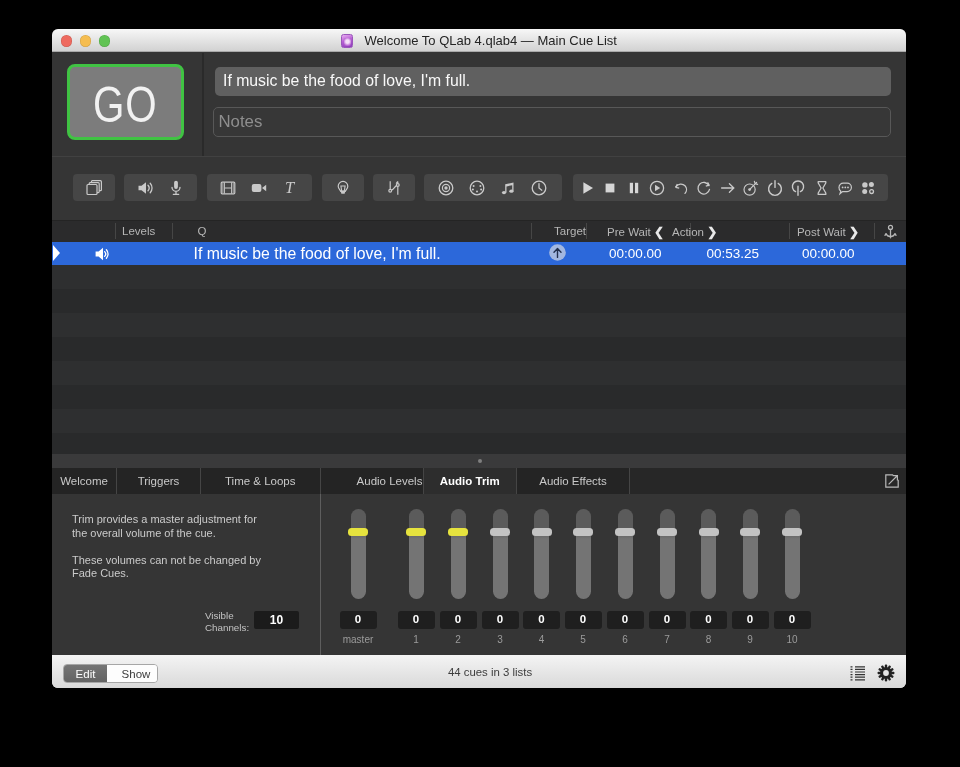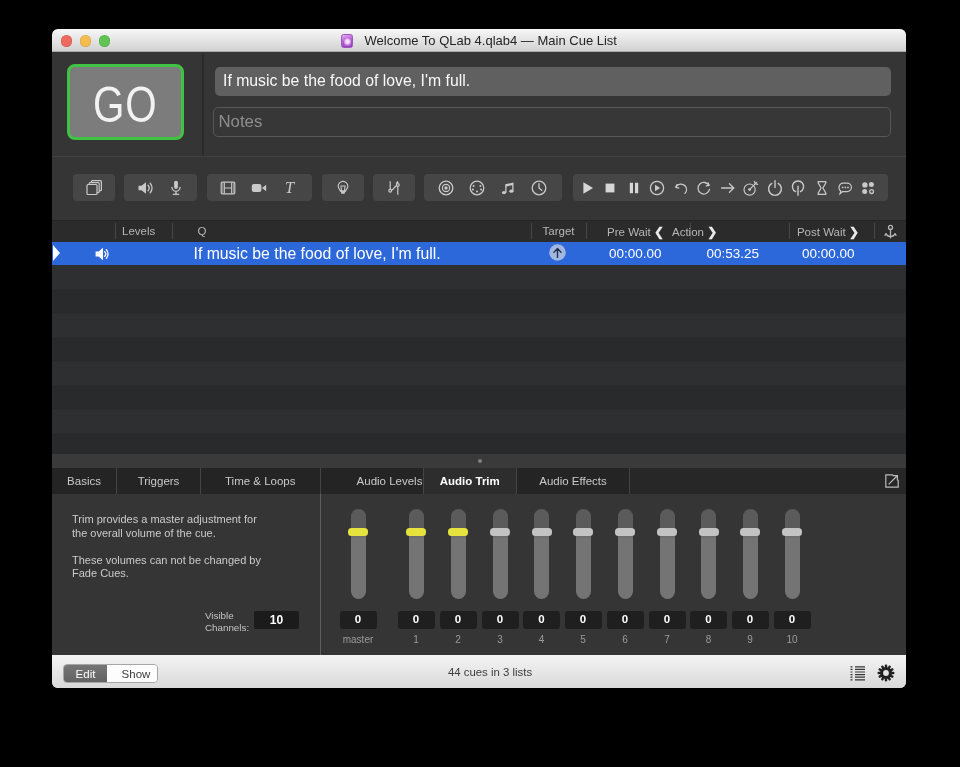--- a/index.html
+++ b/index.html
@@ -228,21 +228,21 @@
   <div id="thead">
     <div class="hsep" style="left:63px;"></div>
     <div class="hsep" style="left:120px;"></div>
     <div class="hsep" style="left:478.5px;"></div>
     <div class="hsep" style="left:534px;"></div>
     <div class="hsep" style="left:637.5px;"></div>
     <div class="hsep" style="left:736.5px;"></div>
     <div class="hsep" style="left:821.5px;"></div>
     <div class="hlbl" style="left:70px;">Levels</div>
     <div class="hlbl" style="left:145.5px;">Q</div>
-    <div class="hlbl" style="left:479px;width:55px;text-align:center;">Target</div>
+    <div class="hlbl" style="left:479px;width:55px;text-align:right;">Target</div>
     <div class="hlbl" style="left:534px;width:78px;text-align:right;">Pre Wait <b style="font-size:12px;color:#e9e9e9;">❮</b></div>
     <div class="hlbl" style="left:620px;width:78px;text-align:left;">Action <b style="font-size:12px;color:#e9e9e9;">❯</b></div>
     <div class="hlbl" style="left:707px;width:100px;text-align:right;">Post Wait <b style="font-size:12px;color:#e9e9e9;">❯</b></div>
     <svg class="abs" style="left:831px;top:3px;" width="15" height="16" viewBox="0 0 15 16" fill="none" stroke="#b6b6b6" stroke-width="1.3" stroke-linecap="round">
       <circle cx="7.5" cy="3.4" r="2"></circle>
       <path d="M7.5 5.4 V13.8 M3 9.6 a4.8 4.8 0 0 0 9 0 M3 9.6 l-1 1.8 M12 9.6 l1 1.8"></path>
     </svg>
   </div>
 
   <div id="selrow">
@@ -255,21 +255,21 @@
     <svg class="abs" style="left:496.5px;top:2.8px;" width="17" height="17" viewBox="0 0 17 17">
       <circle cx="8.5" cy="8.5" r="8.3" fill="#a2b7e0"></circle>
       <path d="M8.5 13.4 V4.6 M5 8.2 L8.5 4.6 L12 8.2" stroke="#22304e" stroke-width="1.4" fill="none" stroke-linecap="round" stroke-linejoin="round"></path>
     </svg>
     <div class="abs" style="left:534px;width:75.5px;top:0;height:23.5px;line-height:23.5px;font-size:13.5px;text-align:right;">00:00.00</div>
     <div class="abs" style="left:629.5px;width:77.5px;top:0;height:23.5px;line-height:23.5px;font-size:13.5px;text-align:right;">00:53.25</div>
     <div class="abs" style="left:725px;width:77.5px;top:0;height:23.5px;line-height:23.5px;font-size:13.5px;text-align:right;">00:00.00</div>
   </div>
 
   <div id="tabbar">
-    <div class="tab" style="left:0;width:65px;">Basics</div>
+    <div class="tab" style="left:0;width:65px;">Welcome</div>
     <div class="tab" style="left:65px;width:84px;">Triggers</div>
     <div class="tab" style="left:149px;width:119.5px;">Time &amp; Loops</div>
     <div class="tab" style="left:268.5px;width:103px;padding-left:36px;">Audio Levels</div>
     <div class="tab sel" style="left:371.5px;width:93.5px;">Audio Trim</div>
     <div class="tab" style="left:465px;width:113px;">Audio Effects</div>
     <svg class="abs" style="left:832px;top:5px;" width="16" height="16" viewBox="0 0 16 16" fill="none" stroke="#b9b9b9" stroke-width="1.2">
       <path d="M9.2 1.8 H1.8 V14.2 H14.2 V6.8"></path>
       <path d="M4.6 11.4 L13 3 M8.6 2.6 H13.4 V7.4"></path>
     </svg>
   </div>

